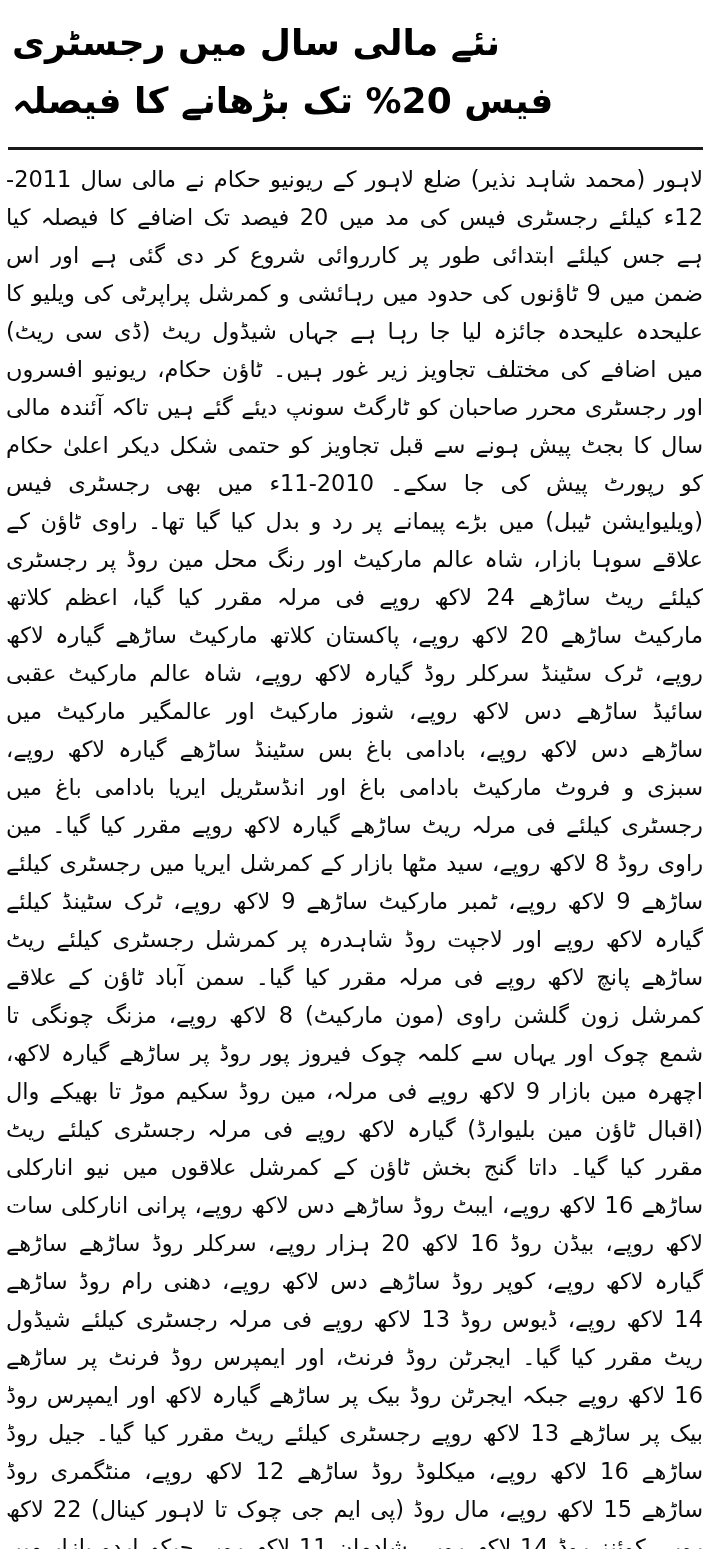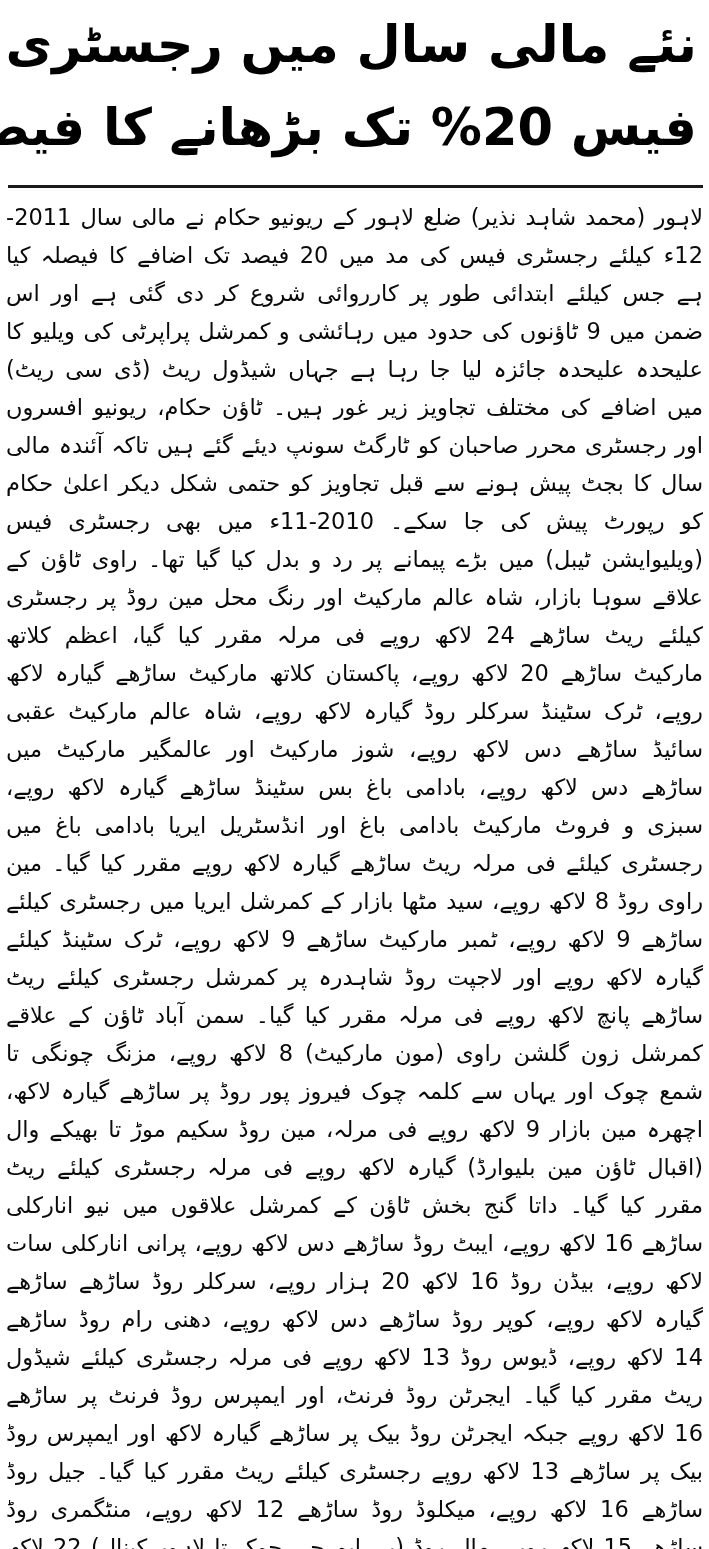--- a/index.html
+++ b/index.html
@@ -13,24 +13,24 @@
     height: 1549px;
     margin: 0 auto;
     background: #ffffff;
     color: #000000;
     overflow: hidden;
     direction: rtl;
     font-family: "DejaVu Sans", "Liberation Sans", sans-serif;
   }
   .headline {
     margin: 0;
-    padding: 4px 12px 6px 12px;
+    padding: 14px 12px 6px 12px;
     text-align: left;
     font-weight: bold;
-    font-size: 51px;
+    font-size: 36px;
     line-height: 1.62;
     color: #000000;
     letter-spacing: 0;
   }
   .headline .hl-line {
     display: block;
     white-space: nowrap;
   }
   .headline-divider {
     border: none;

